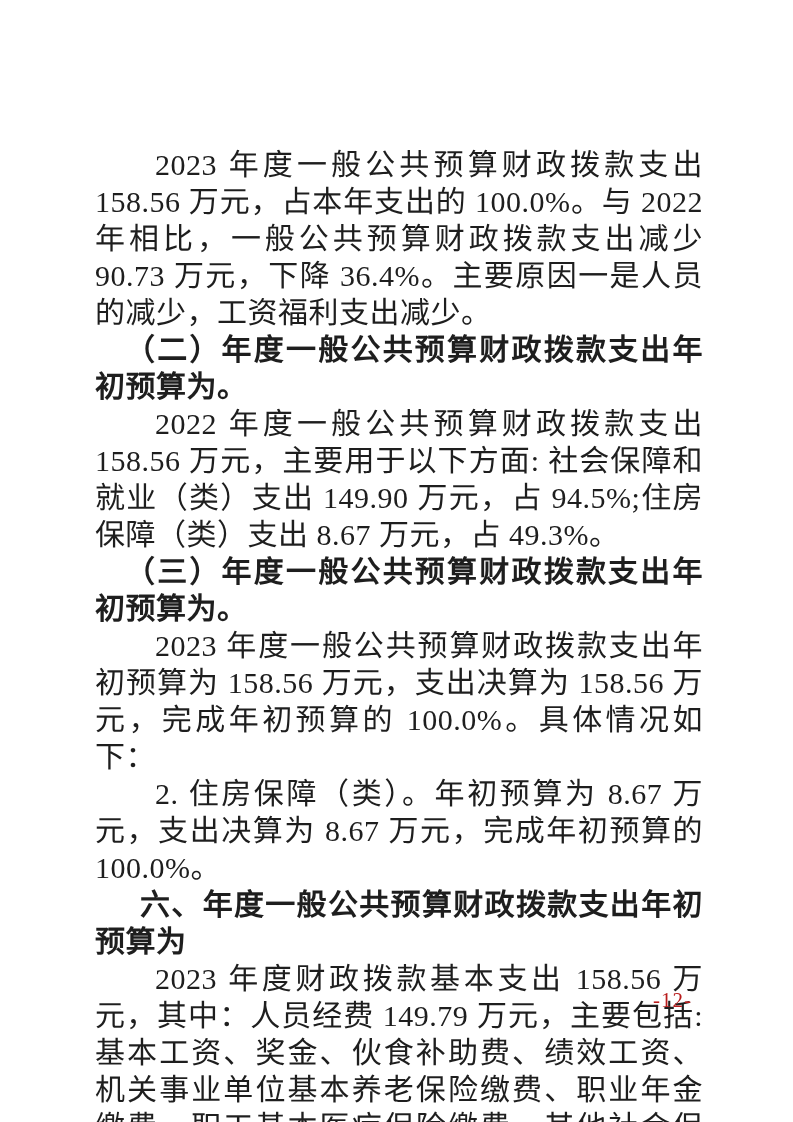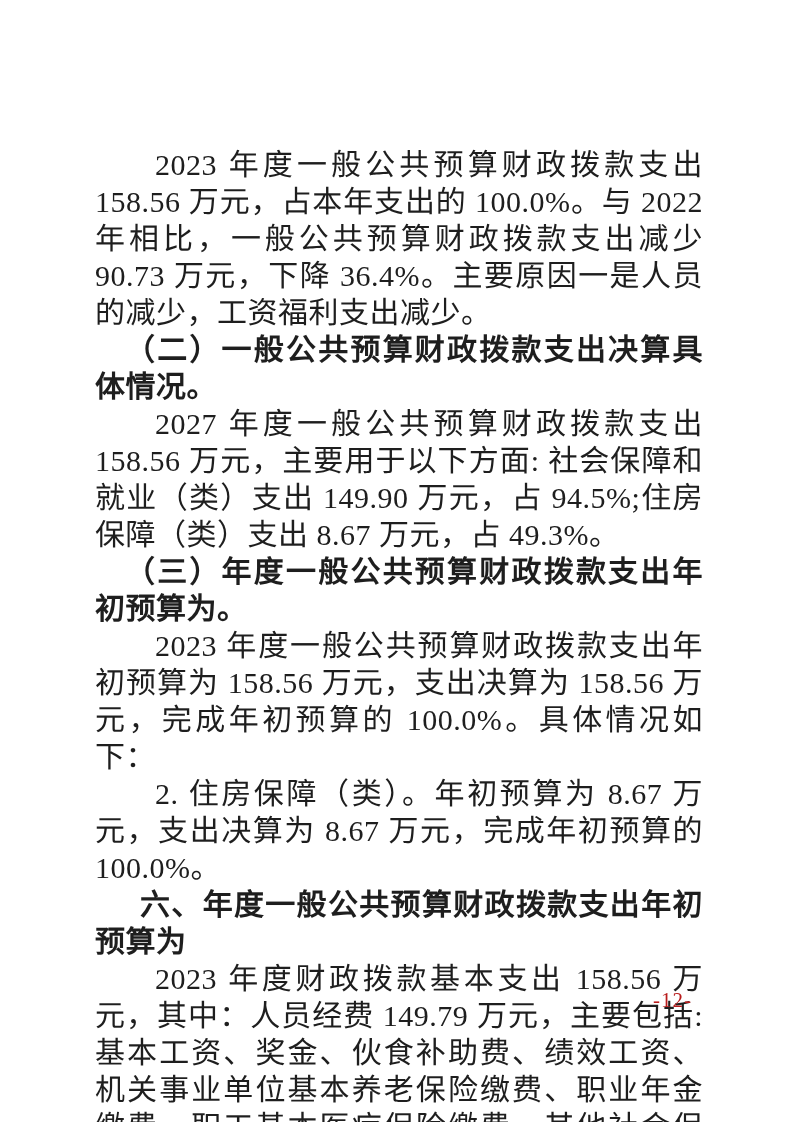--- a/index.html
+++ b/index.html
@@ -57,24 +57,24 @@
   }
 </style>
 </head>
 <body>
 
 <div class="page">
   <div class="content">
 
     <p>2023 年度一般公共预算财政拨款支出 158.56 万元，占本年支出的 100.0%。与 2022 年相比，一般公共预算财政拨款支出减少 90.73 万元，下降 36.4%。主要原因一是人员的减少，工资福利支出减少。</p>
 
-    <p class="h-kai">（二）一般公共预算财政拨款支出决算具体情况。</p>
+    <p class="h-kai">（二）年度一般公共预算财政拨款支出年初预算为。</p>
 
     <p>
-      <span>2027 年度一般公共预算财政拨款支出 158.56 万元，主要用于以下方面: </span><span class="bold">社会保障和就业（类）</span><span>支出 149.90 万元，占 94.5%;</span><span class="bold">住房保障（类）</span><span>支出 8.67 万元，占 49.3%。</span>
+      <span>2022 年度一般公共预算财政拨款支出 158.56 万元，主要用于以下方面: </span><span class="bold">社会保障和就业（类）</span><span>支出 149.90 万元，占 94.5%;</span><span class="bold">住房保障（类）</span><span>支出 8.67 万元，占 49.3%。</span>
     </p>
 
     <p class="h-kai">（三）年度一般公共预算财政拨款支出年初预算为。</p>
 
     <p>2023 年度一般公共预算财政拨款支出年初预算为 158.56 万元，支出决算为 158.56 万元，完成年初预算的 100.0%。具体情况如下：</p>
 
 
     <p>
       <span>2. </span><span class="bold">住房保障（类）</span><span>。年初预算为 8.67 万元，支出决算为 8.67 万元，完成年初预算的 100.0%。</span>
     </p>

